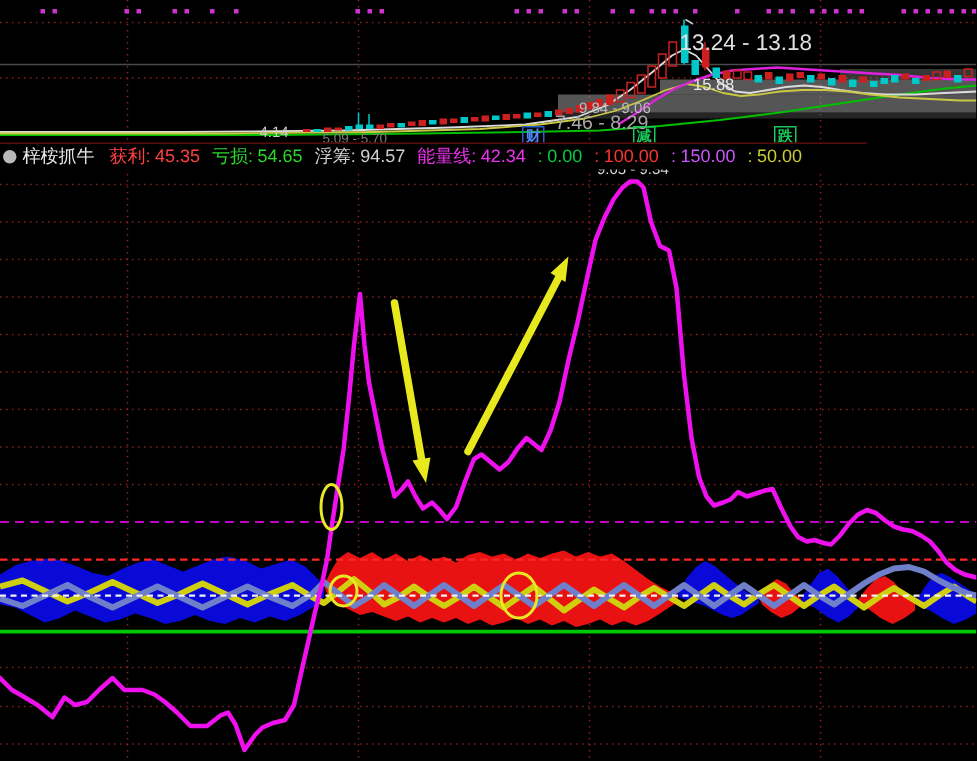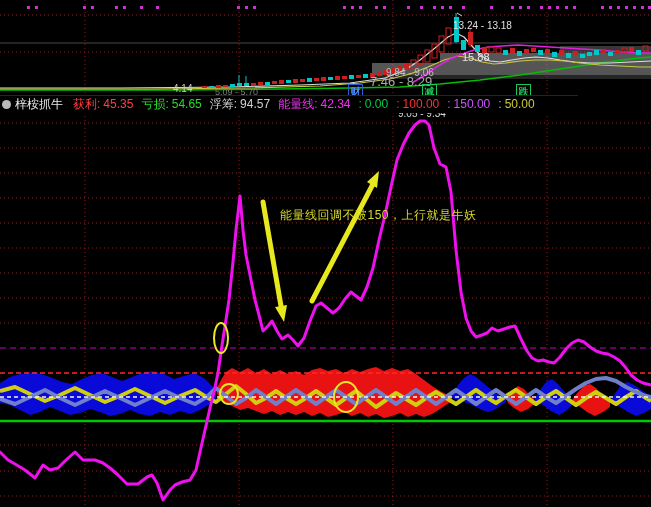--- a/index.html
+++ b/index.html
@@ -183,29 +183,28 @@
     </svg>
 
   <div class="info-bar">
     <span class="info-icon"></span>
     <span class="info-title">梓桉抓牛</span>
     <span id="info-fields"><span class="field" style="color: rgb(255, 64, 64);"><span class="lab">获利:</span><span>45.35</span></span><span class="field" style="color: rgb(43, 216, 43);"><span class="lab">亏损:</span><span>54.65</span></span><span class="field" style="color: rgb(208, 208, 208);"><span class="lab">浮筹:</span><span>94.57</span></span><span class="field" style="color: rgb(238, 51, 238);"><span class="lab">能量线:</span><span>42.34</span></span><span class="field" style="color: rgb(0, 204, 68);"><span class="lab">:</span><span>0.00</span></span><span class="field" style="color: rgb(255, 51, 51);"><span class="lab">:</span><span>100.00</span></span><span class="field" style="color: rgb(204, 85, 255);"><span class="lab">:</span><span>150.00</span></span><span class="field" style="color: rgb(204, 204, 51);"><span class="lab">:</span><span>50.00</span></span></span>
   </div>
 
   <div id="labels-layer">
       <span class="plabel" style="left: 462px; top: 9px; font-size: 11px; color: rgb(232, 232, 232); margin-top: 42px;">15.88</span>
-      <span class="plabel" style="left: 453px; top: 20px; font-size: 10px; color: rgb(224, 224, 224);">13.24 - 13.18</span>
+      <span class="plabel" style="left: 453px; top: 20px; font-size: 15px; color: rgb(224, 224, 224);">13.24 - 13.18</span>
       <span class="plabel" style="left: 398px; top: 60px; font-size: 10px; color: rgb(216, 216, 216); margin-top: 48px;">9.05 - 9.34</span>
       <span class="plabel" style="left: 386px; top: 67px; font-size: 10px; color: rgb(189, 189, 189);">9.84 - 9.06</span>
       <span class="plabel" style="left: 370px; top: 74px; font-size: 13px; color: rgb(168, 168, 168);">7.46 - 8.29</span>
       <span class="plabel" style="left: 173px; top: 83px; font-size: 10px; color: rgb(204, 204, 204);">4.14</span>
       <span class="plabel" style="left: 215px; top: 87px; font-size: 9px; color: rgb(125, 125, 125);">5.09 - 5.70</span>
     </div>
   <div id="markers-layer">
       <span class="marker" style="left: 348px; top: 84px; color: rgb(77, 139, 255); border: 1px solid rgb(43, 95, 208);">财</span>
       <span class="marker" style="left: 349px; top: 95px; color: rgb(238, 34, 238);">M</span>
       <span class="marker" style="left: 422px; top: 84px; color: rgb(25, 200, 90); border: 1px solid rgb(25, 200, 90);">减</span>
       <span class="marker" style="left: 516px; top: 84px; color: rgb(25, 200, 90); border: 1px solid rgb(25, 200, 90);">跌</span>
     </div>
 
-  <div class="annotation">能量线回调不破150，上行就是牛妖</div>
 
 </div>
 
 </body></html>

